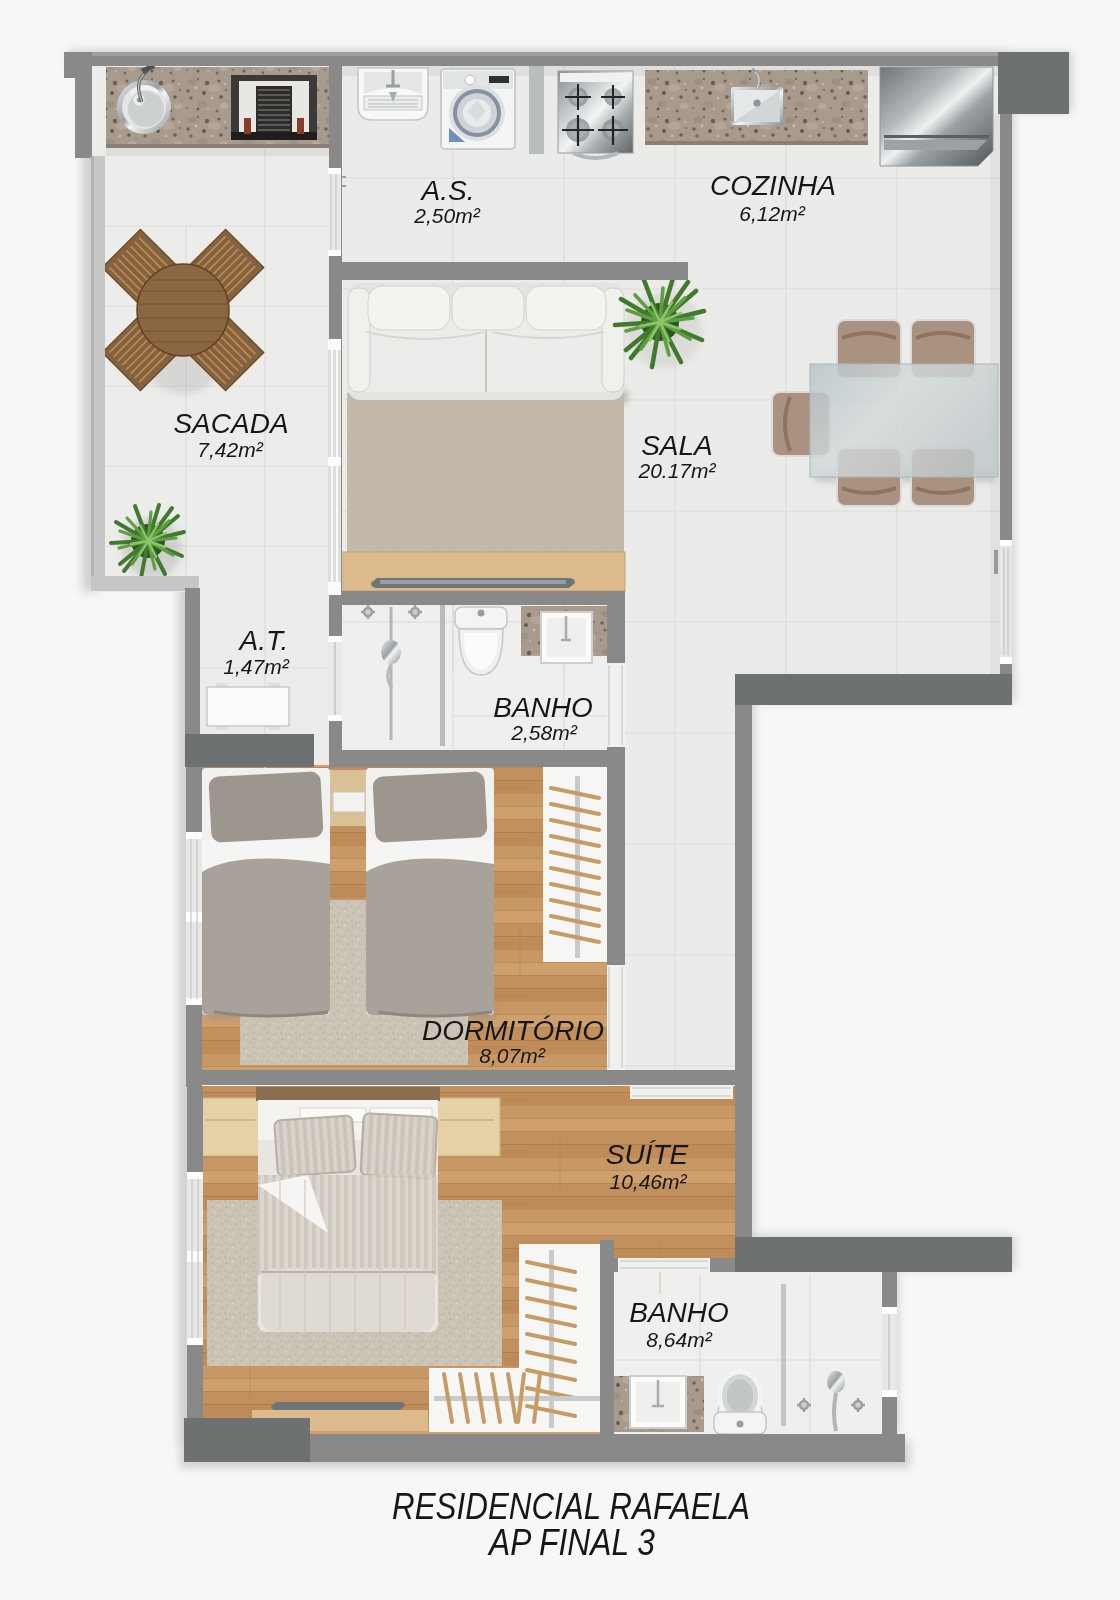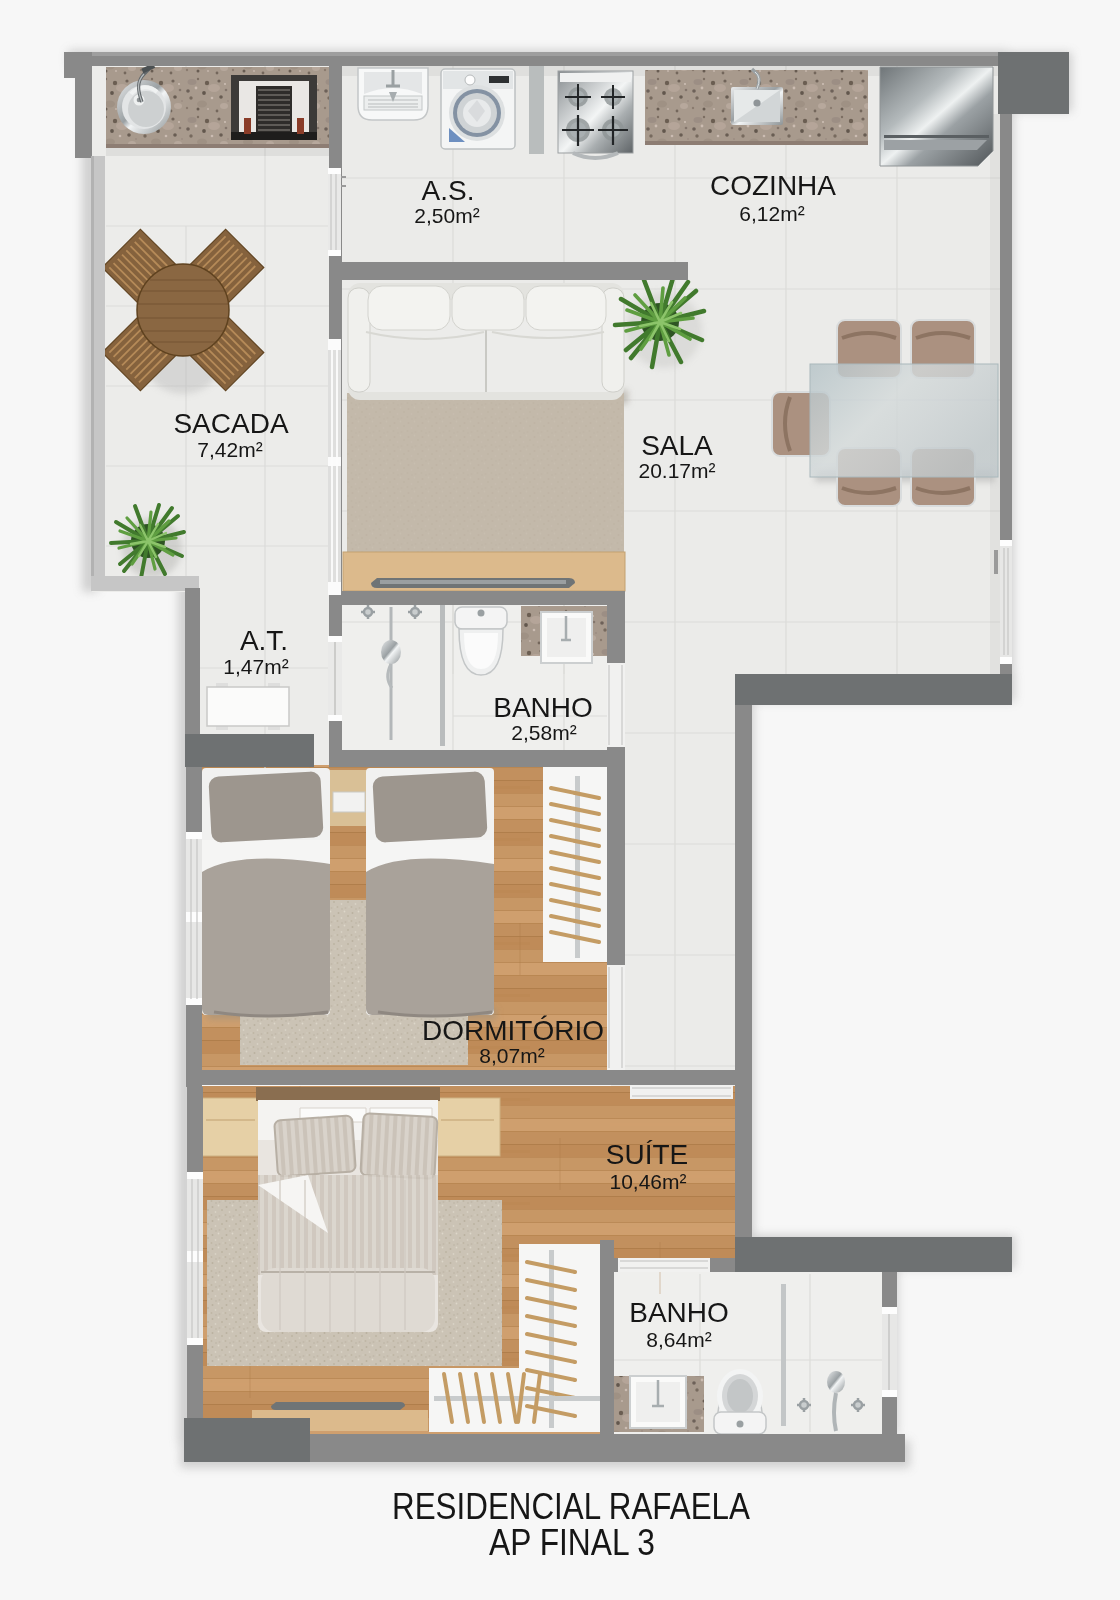--- a/index.html
+++ b/index.html
@@ -1,16 +1,16 @@
 <!DOCTYPE html>
 <html><head>
 <meta charset="utf-8">
 <style>
   html,body{margin:0;padding:0;background:#f7f7f7;}
-  .page{width:1120px;height:1600px;position:relative;font-family:"Liberation Sans",sans-serif;}
+  .page{width:1120px;height:1600px;position:relative;font-family:"Liberation Sans",sans-serif;font-style:italic;}
   svg{display:block;}
   text{font-family:"Liberation Sans",sans-serif;fill:#161616;}
 </style>
 </head>
 <body>
 <div class="page">
 <svg width="1120" height="1600" viewBox="0 0 1120 1600">
 <defs>
   <linearGradient id="chrome" x1="0" y1="0" x2="1" y2="1">
     <stop offset="0" stop-color="#e8eaeb"></stop>

